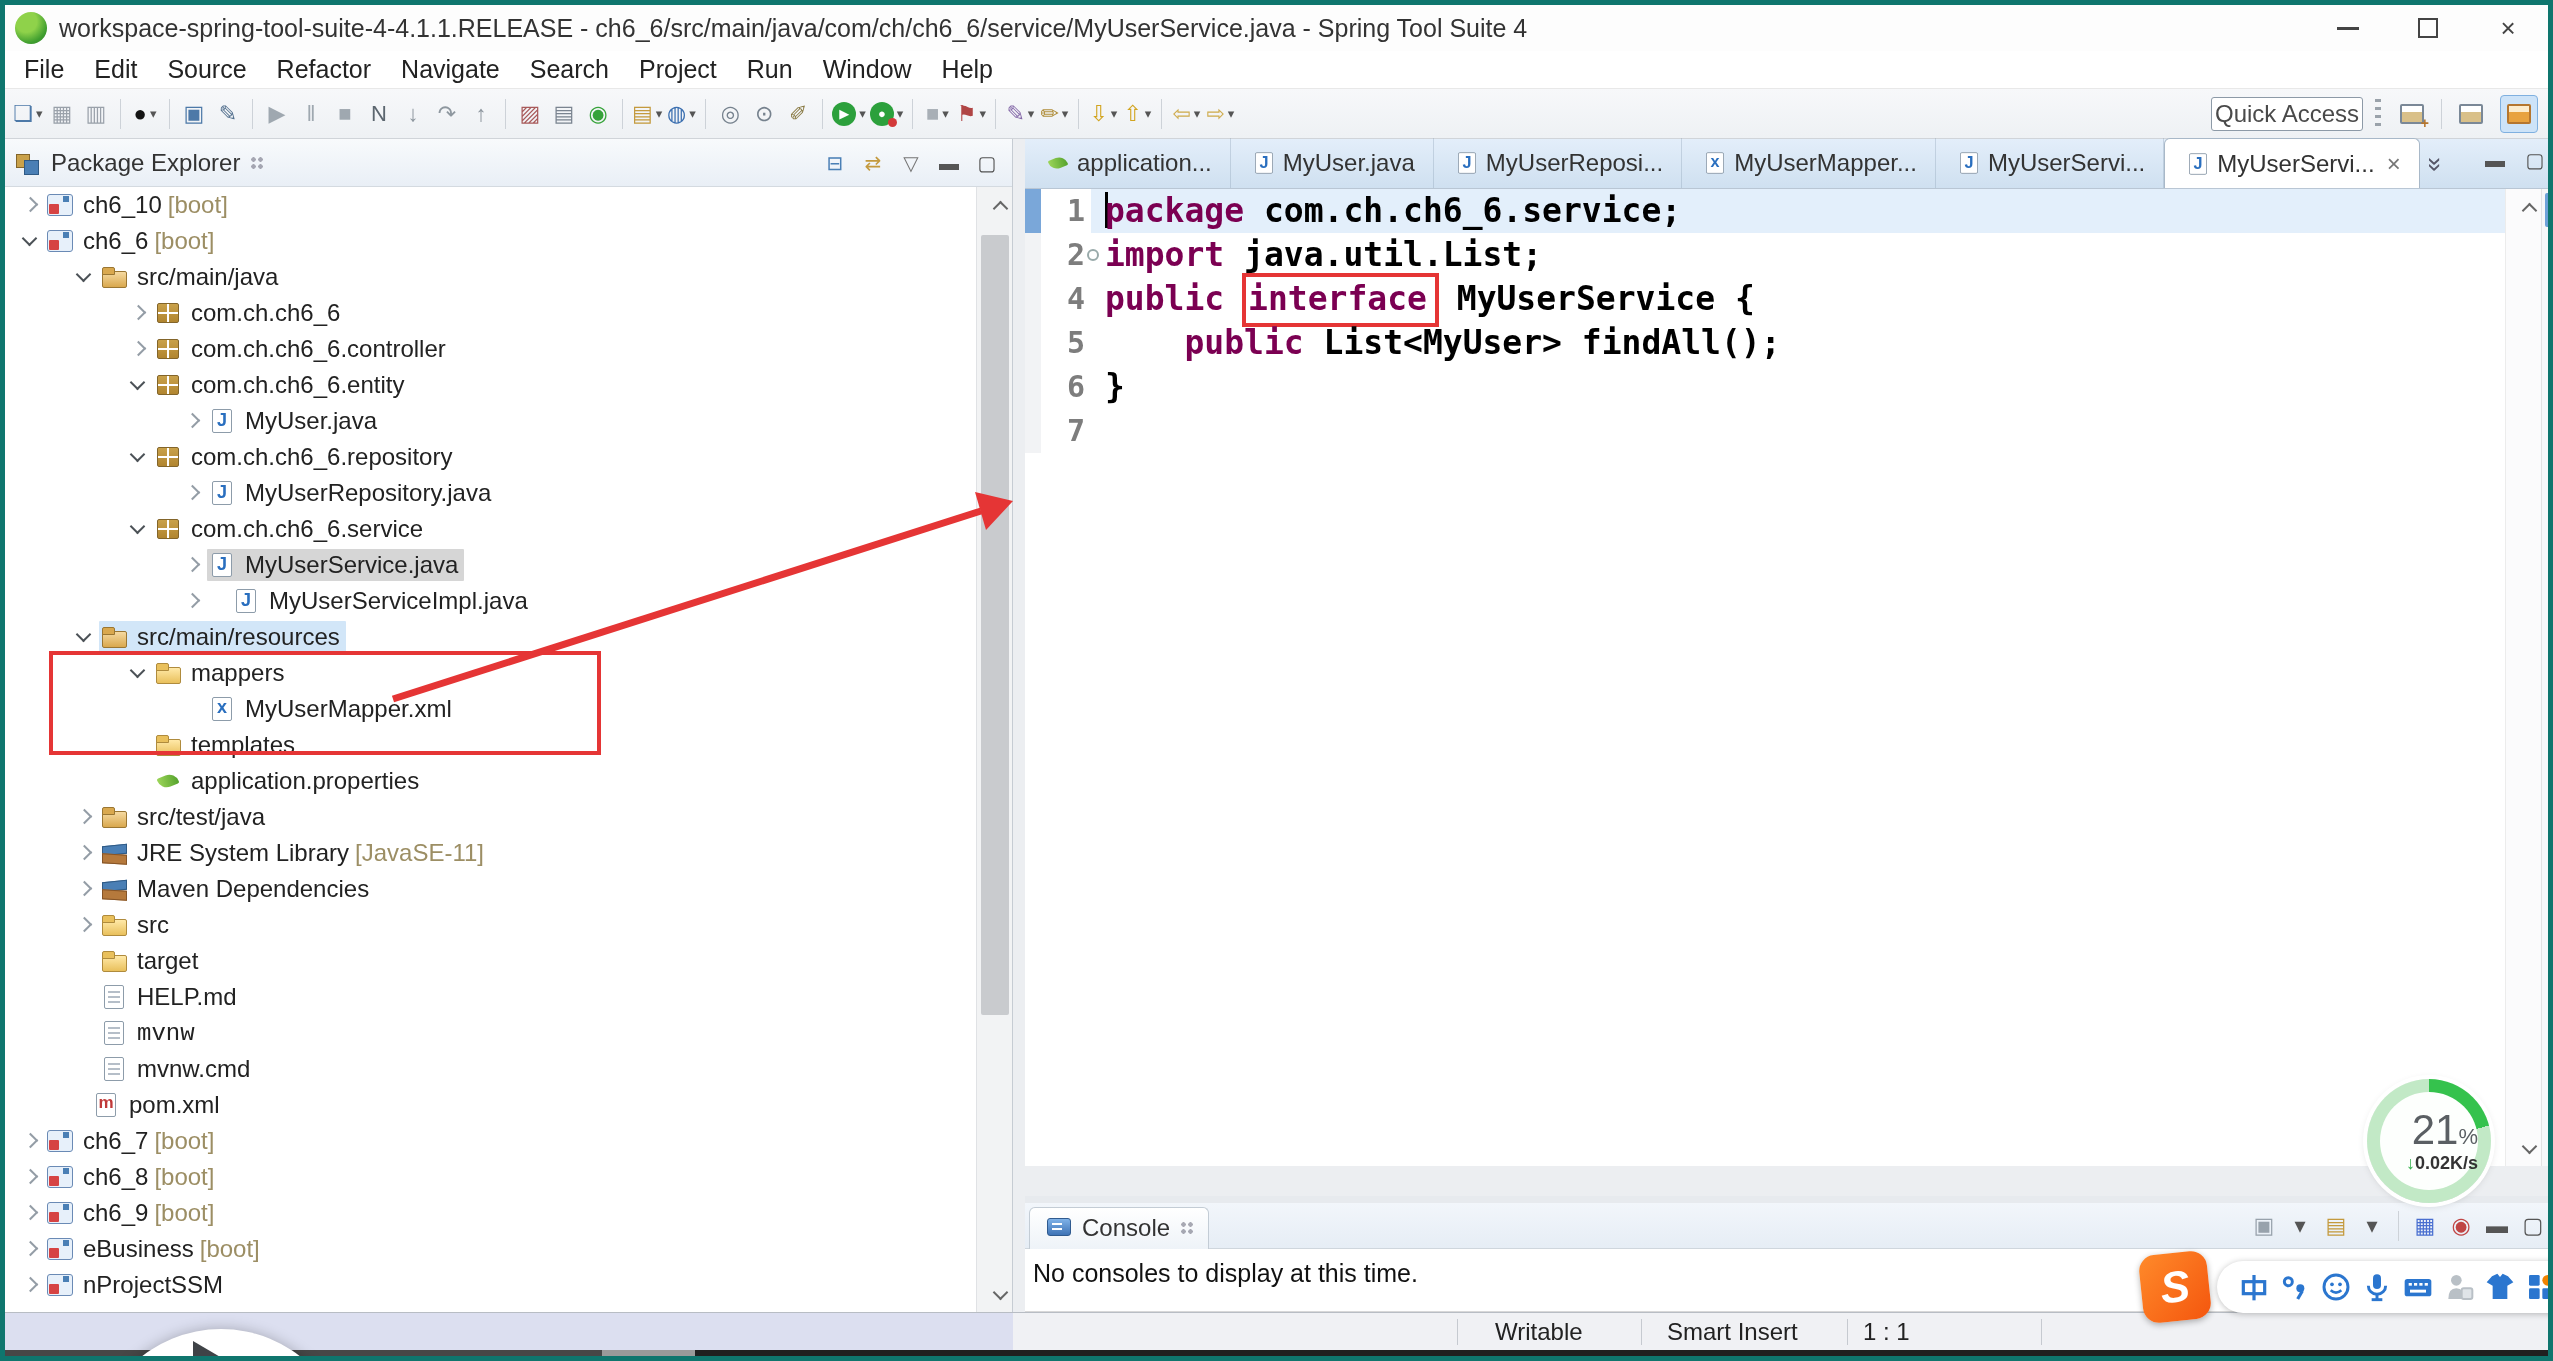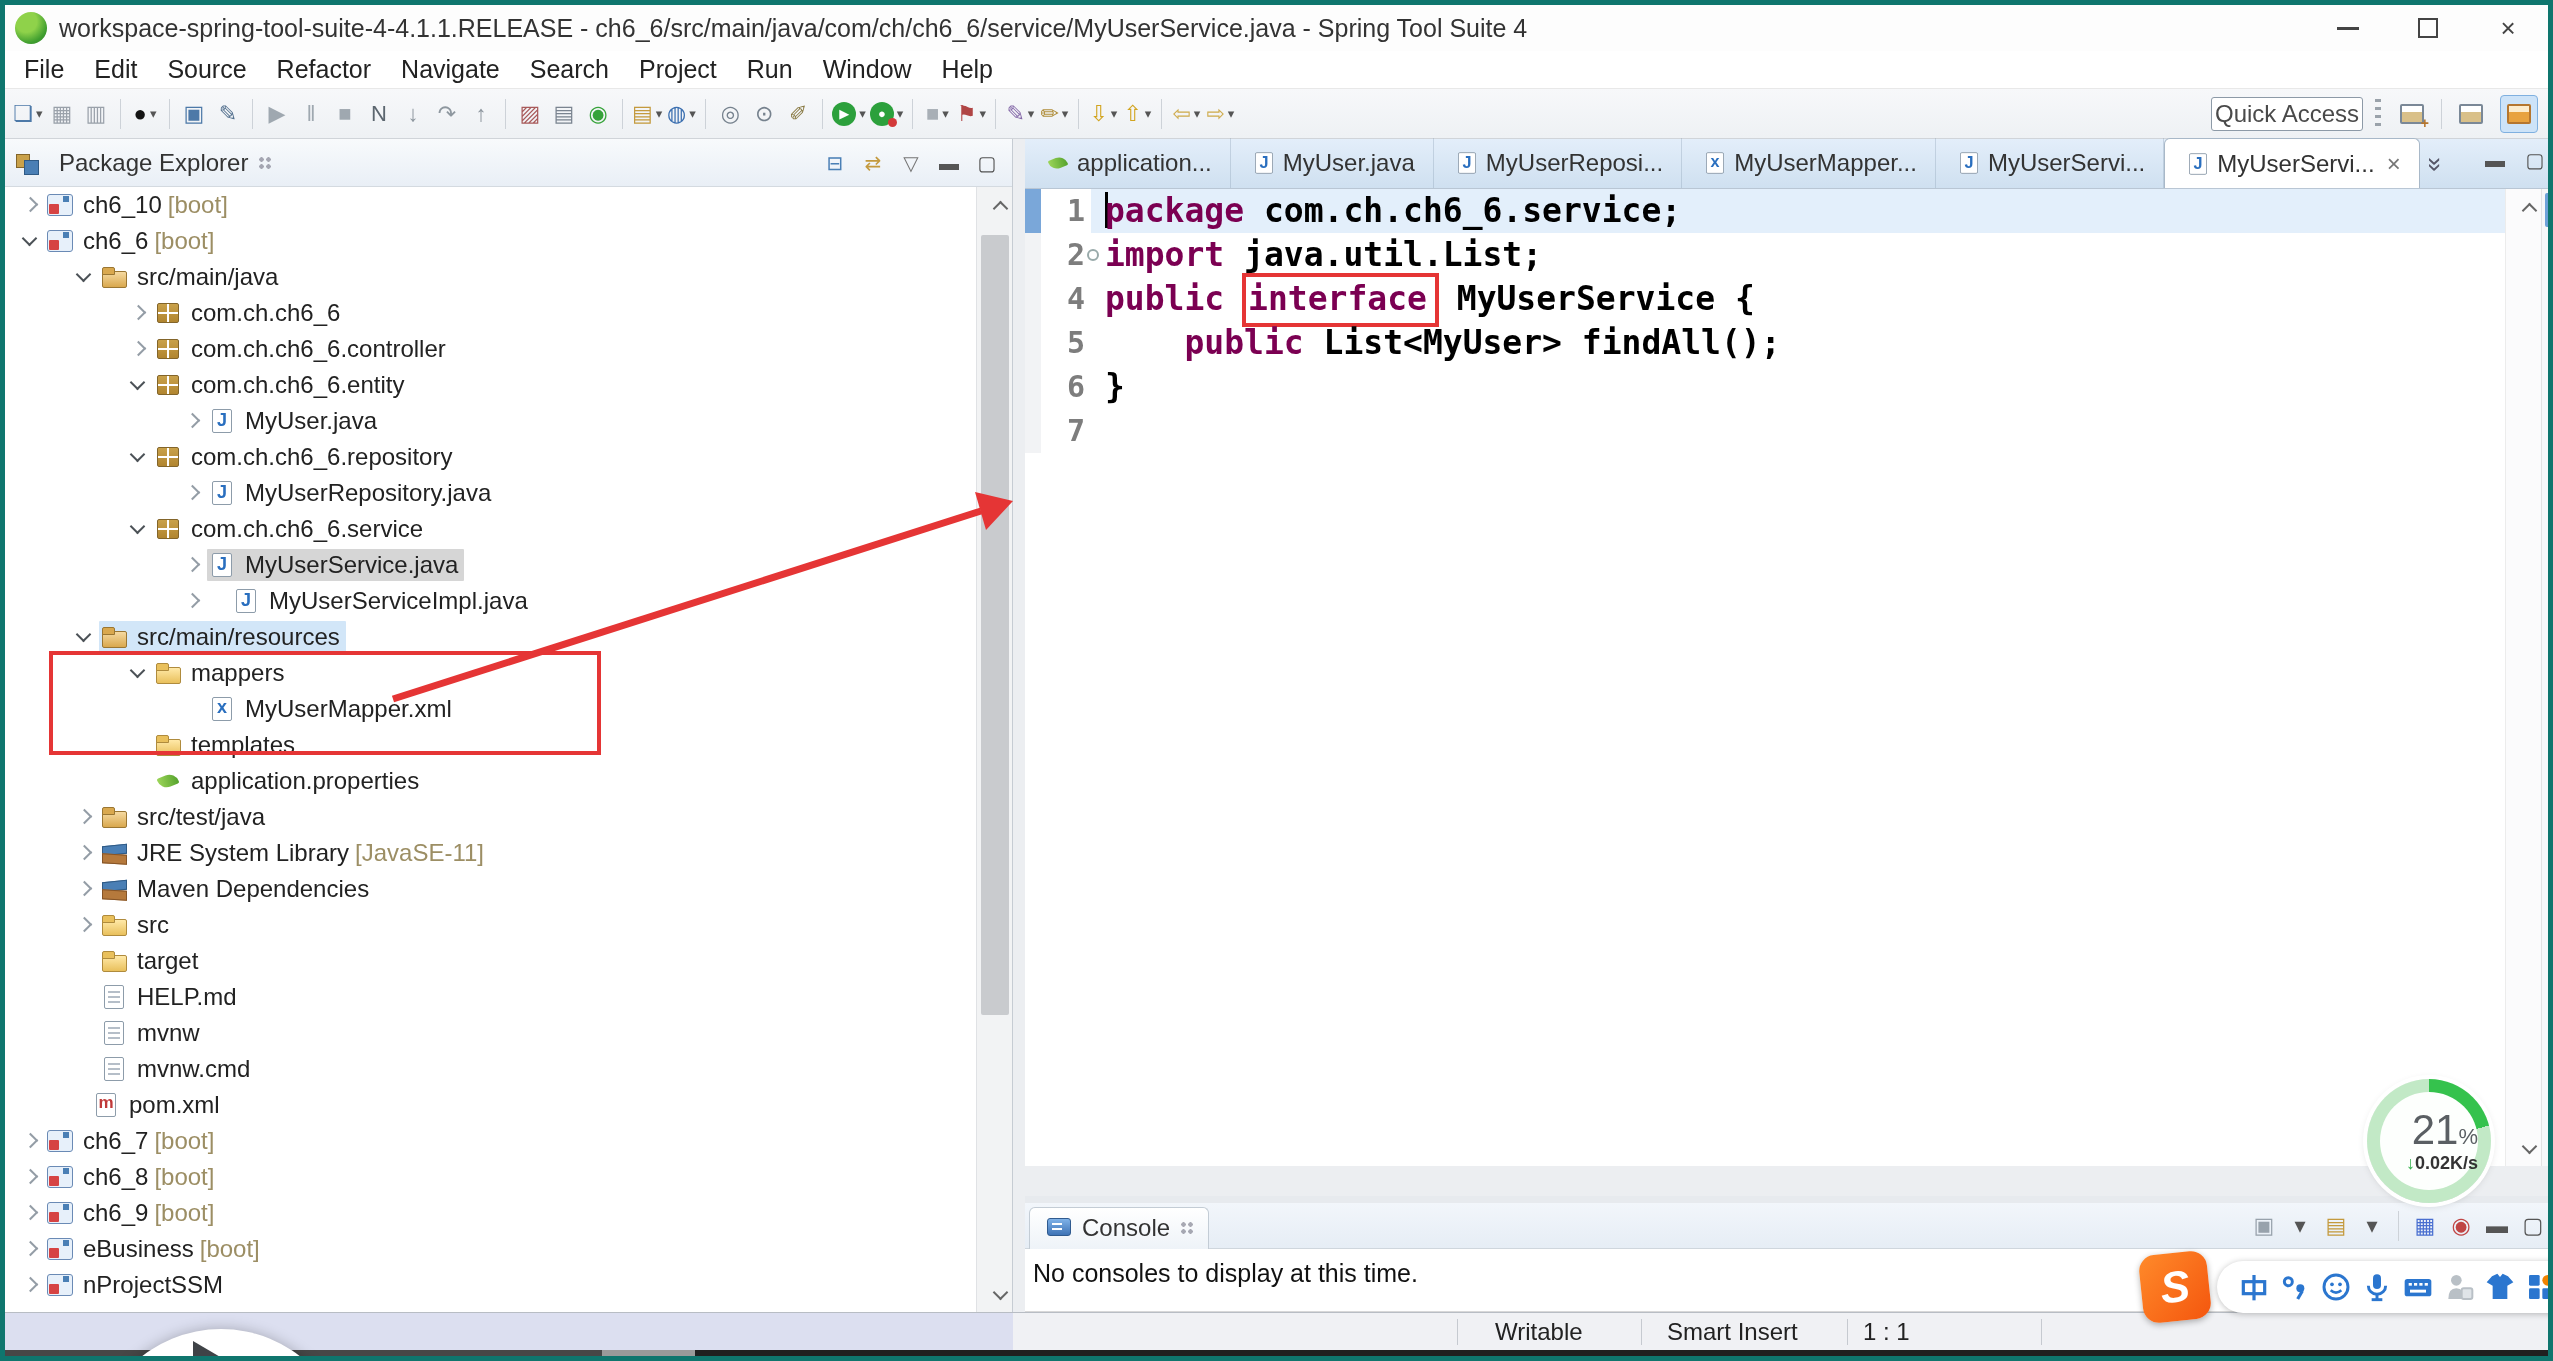--- a/index.html
+++ b/index.html
@@ -38,21 +38,21 @@
   .persp .pw{width:24px;height:20px;border:2px solid #7a8897;border-radius:2px;background:linear-gradient(#fff 40%,#d9c089 40%);}
   .persp.active{background:#cde3f8;border:1px solid #7fb0e0;}
   .persp.active .pw{border-color:#b5762f;background:linear-gradient(#fdeccc 40%,#e8a23f 40%);}
   .persp-plus{position:absolute;right:2px;bottom:2px;color:#b5762f;font-size:14px;font-weight:bold;}
 
   
   .main{position:absolute;left:0;top:134px;width:2553px;height:1173px;background:#eceef1;}
   .explorer{position:absolute;left:0;top:0;width:1008px;height:1173px;background:#fff;border-right:1px solid #c6ccd3;}
   .view-head{position:absolute;left:0;top:0;right:0;height:48px;background:linear-gradient(#f8fafc,#e9eff6);
              border-bottom:1px solid #d4dae0;display:flex;align-items:center;padding-left:8px;}
-  .view-tab-label{font-size:24px;color:#333;margin-left:8px;}
+  .view-tab-label{font-size:24px;color:#333;margin-left:0;}
   .tabdots{width:14px;height:14px;margin-left:10px;opacity:.55;
     background:radial-gradient(circle 2px,#667 2px,transparent 2.5px) 0 0/7px 7px;}
   .view-tools{position:absolute;right:8px;top:0;height:48px;display:flex;align-items:center;gap:4px;}
   .vtbtn{width:34px;height:34px;display:flex;align-items:center;justify-content:center;font-size:20px;border-radius:3px;}
 
   
   .tree{position:absolute;left:0;top:48px;right:36px;bottom:0;overflow:hidden;}
   .trow{height:36px;display:flex;align-items:center;font-size:24px;white-space:nowrap;}
   .trow-inner{display:flex;align-items:center;height:32px;padding:0 6px 0 0;border-radius:1px;}
   .trow-inner.sel{background:#d6d6d6;}
@@ -550,21 +550,21 @@
               <span>target</span>
             </span>
           </div>
           <div class="trow" style="padding-left: 64px;">
             <span class="chev "></span>
             <span class="trow-inner">
               <span class="ti ti-text-file"></span>
               <span>HELP.md</span>
             </span>
           </div>
-          <div class="trow" style="padding-left: 64px;">
+          <div class="trow" style="padding-left: 64px; font-family: Liberation Mono, monospace;">
             <span class="chev "></span>
             <span class="trow-inner">
               <span class="ti ti-text-file"></span>
               <span>mvnw</span>
             </span>
           </div>
           <div class="trow" style="padding-left: 64px;">
             <span class="chev "></span>
             <span class="trow-inner">
               <span class="ti ti-text-file"></span>

